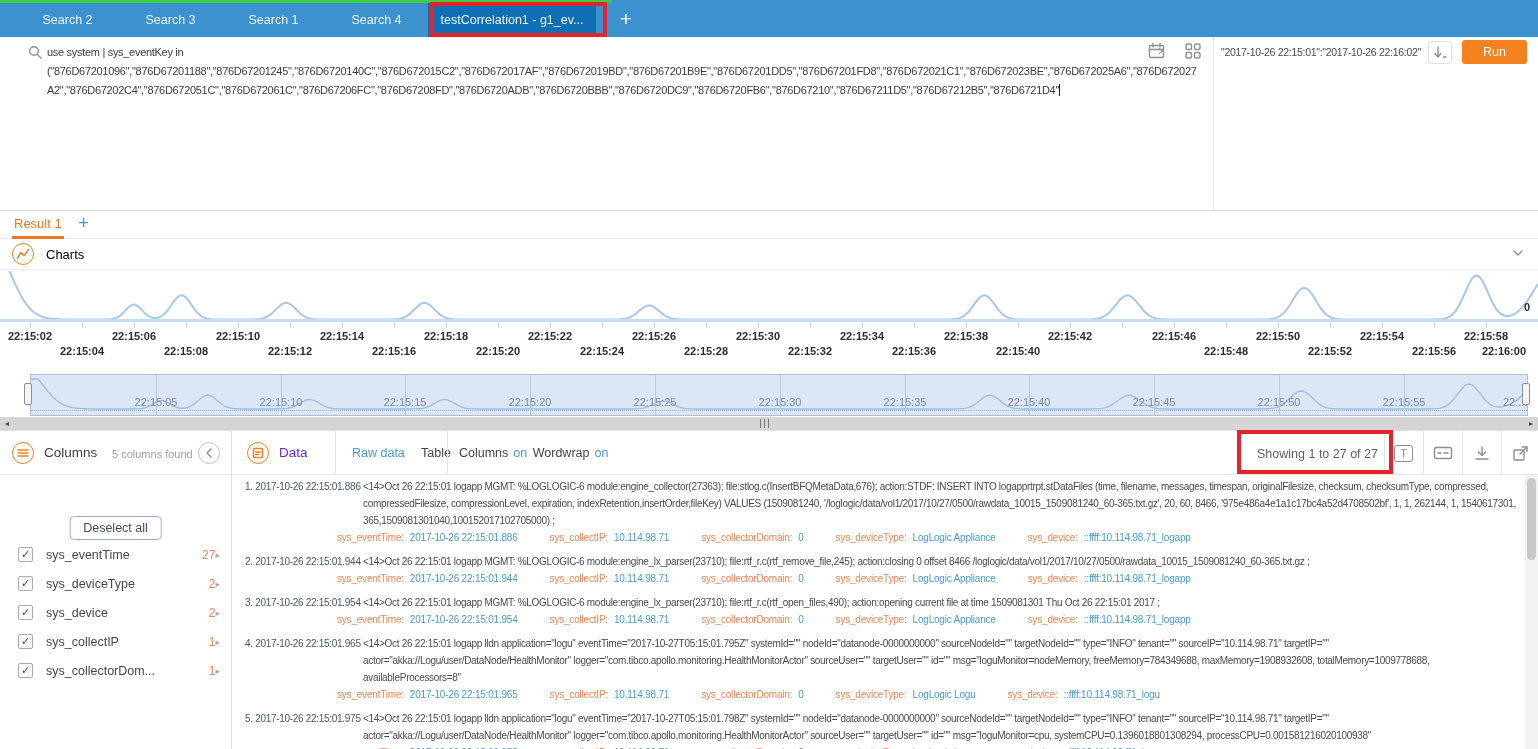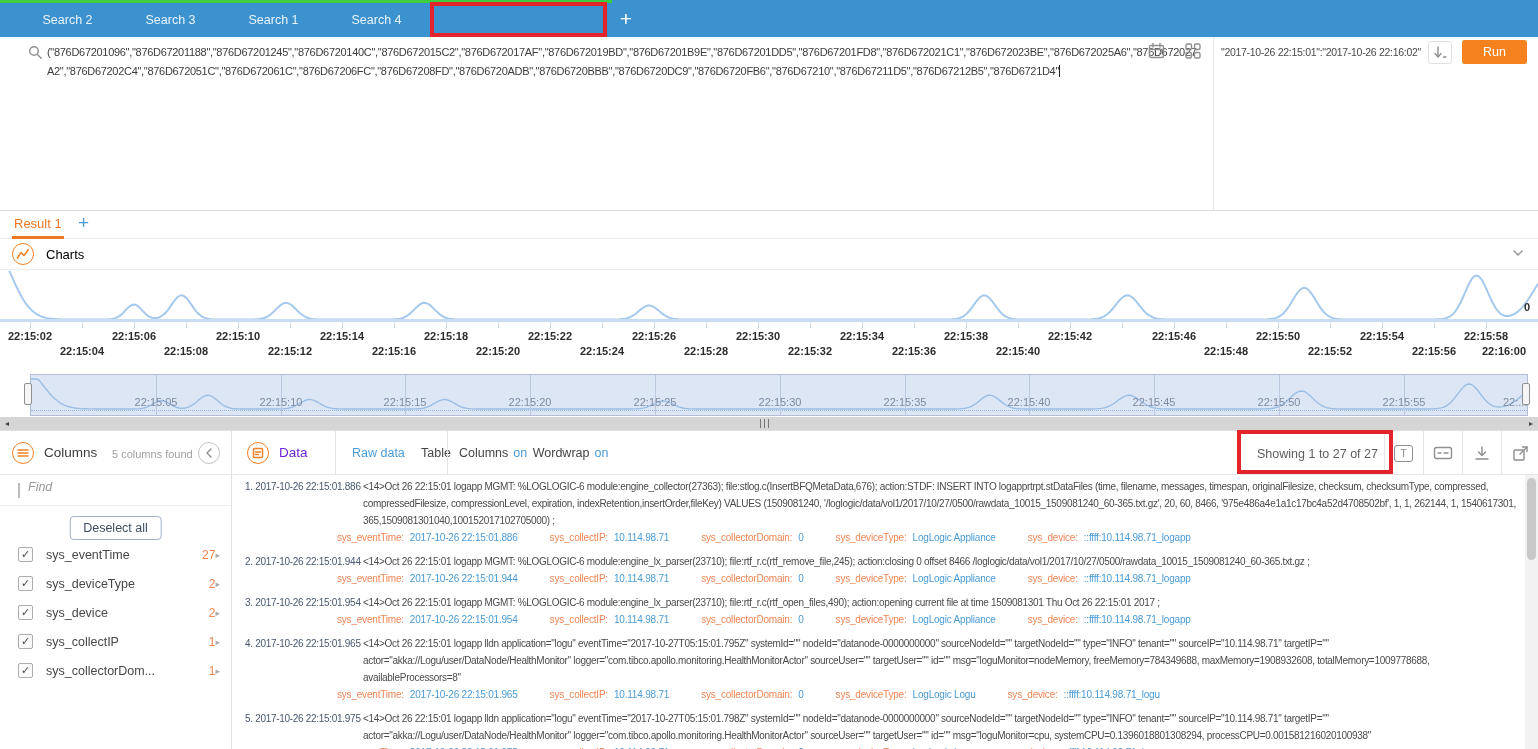--- a/index.html
+++ b/index.html
@@ -124,33 +124,35 @@
 </head>
 <body>
 
 <div id="topbar">
   <div id="green-line"></div>
   <div id="tab-strip">
       <div class="tab">Search 2</div>
       <div class="tab">Search 3</div>
       <div class="tab">Search 1</div>
       <div class="tab">Search 4</div>
+      <div class="tab active">testCorrelation1 - g1_ev...</div>
     </div>
   <div id="new-tab">+</div>
 </div>
 <div id="anno-tab" class="annotation-box"></div>
 
 <div id="query-panel">
   <span id="search-icon">
     <svg class="gi" width="15" height="15">
         <circle cx="6" cy="6" r="4.3"></circle>
         <line x1="9.4" y1="9.4" x2="13.2" y2="13.2"></line>
       </svg>
   </span>
   <div id="query-text">
+    <div>use system | sys_eventKey in</div>
     <div id="query-body-wrap"><span>("876D67201096","876D67201188","876D67201245","876D6720140C","876D672015C2","876D672017AF","876D672019BD","876D67201B9E","876D67201DD5","876D67201FD8","876D672021C1","876D672023BE","876D672025A6","876D672027A2","876D67202C4","876D672051C","876D672061C","876D67206FC","876D67208FD","876D6720ADB","876D6720BBB","876D6720DC9","876D6720FB6","876D67210","876D67211D5","876D67212B5","876D6721D4"</span><span class="caret"></span></div>
   </div>
   <span id="calendar-icon">
     <svg class="gi" width="20" height="19">
         <rect x="1.5" y="3.5" width="14" height="12" rx="1.5"></rect>
         <line x1="5" y1="1.5" x2="5" y2="5"></line>
         <line x1="12" y1="1.5" x2="12" y2="5"></line>
         <line x1="1.5" y1="7.5" x2="15.5" y2="7.5"></line>
         <path d="M13 12 l4 3 -4 3" transform="translate(1,-3) scale(0.8)"></path>
       </svg>
@@ -317,24 +319,20 @@
         </svg>
     </span>
     <span id="columns-title">Columns</span>
     <span id="columns-found">5 columns found</span>
     <span id="columns-collapse">
       <svg class="gi" width="10" height="12">
           <path d="M7 2 L3 6 L7 10"></path>
         </svg>
     </span>
   </div>
-  <div id="find-row">
-    <div id="find-bar"></div>
-    <input id="find-input" placeholder="Find" style="">
-  </div>
   <button id="deselect-btn">Deselect all</button>
   <div id="columns-list">
       <div class="col-item">
         <span class="cb">✓</span>
         <span class="col-name">sys_eventTime</span>
         <span class="col-count">27</span>
         <span class="col-arrow">▸</span>
       </div>
       <div class="col-item">
         <span class="cb">✓</span>

